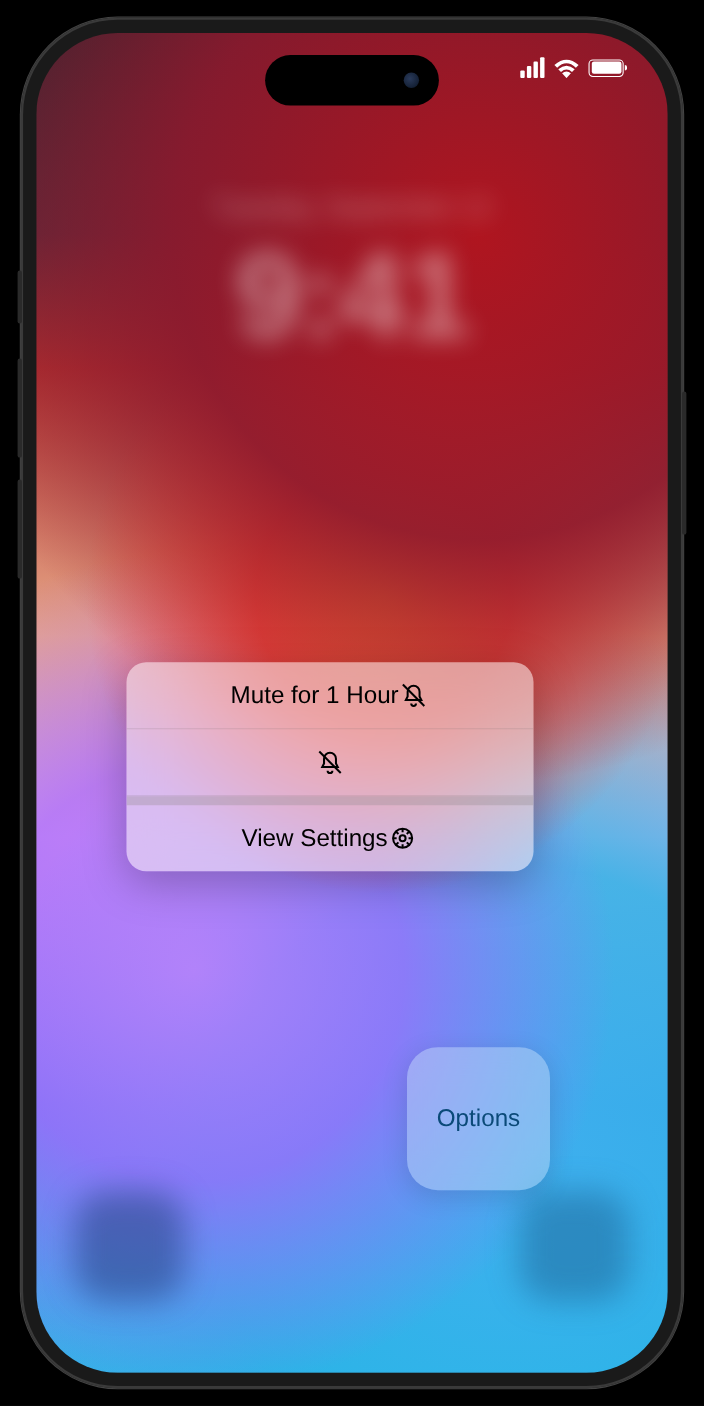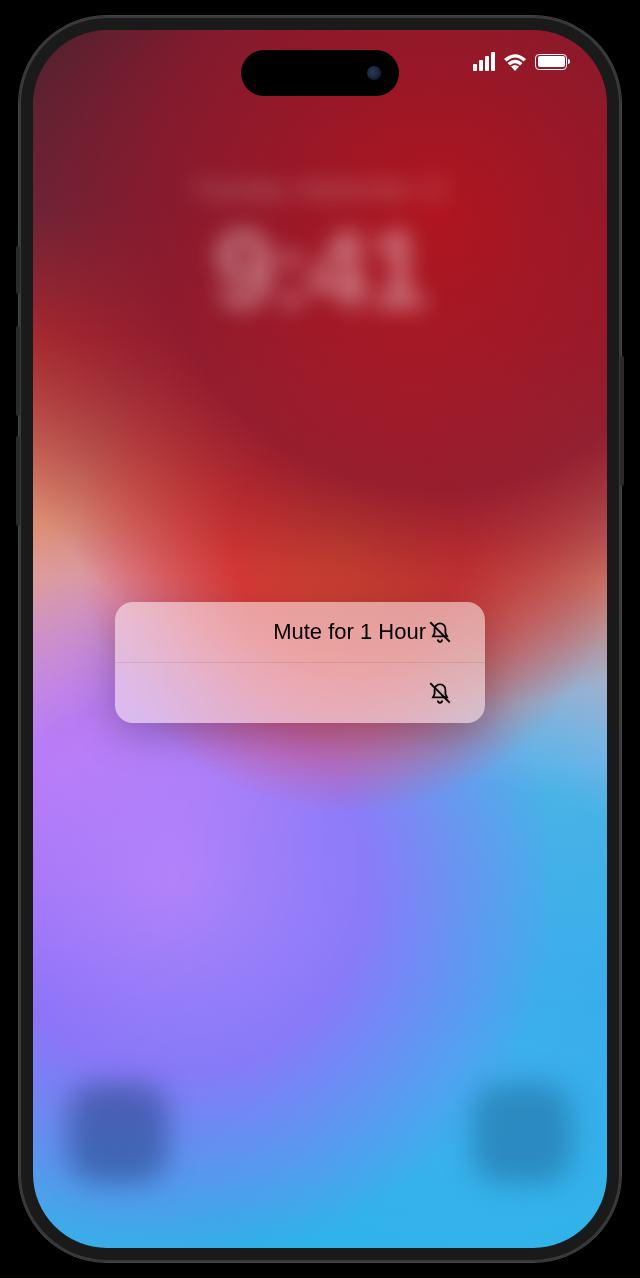--- a/index.html
+++ b/index.html
@@ -108,21 +108,21 @@
     }
     .menu-header {
       padding: 12px 20px 10px;
       font-size: 17px;
       color: rgba(80, 75, 75, 0.75);
       border-bottom: 1px solid rgba(120,110,110,0.25);
     }
     .menu-item {
       display: flex;
       align-items: center;
-      justify-content: flex-end;
+      justify-content: center;
       padding: 16px 31px;
       font-size: 22px;
       font-weight: 400;
       color: #000;
       border-bottom: 1px solid rgba(120,110,110,0.2);
       cursor: pointer;
     }
     .menu-item.after-gap { border-top: 8px solid rgba(150,140,145,0.35); }
     .menu-item:last-child { border-bottom: none; }
     .menu-item.destructive { color: #ff3b30; }
@@ -206,18 +206,38 @@
       <div class="menu-item">
         <span class="menu-icon">
           <svg viewBox="0 0 24 24" width="26" height="26" fill="none" stroke="#000" stroke-width="1.7">
               <path d="M7 9a5 5 0 0 1 10 0v4l1.5 3H5.5L7 13V9z"></path>
               <path d="M10 19a2 2 0 0 0 4 0"></path>
               <line x1="3" y1="3" x2="21" y2="21"></line>
             </svg>
         </span>
       </div>
 
-
-    </div>
-
+      <div class="menu-item after-gap">
+        <span>View Settings</span>
+        <span class="menu-icon">
+          <svg viewBox="0 0 24 24" width="26" height="26" fill="none" stroke="#000" stroke-width="1.7">
+              <circle cx="12" cy="12" r="8"></circle>
+              <circle cx="12" cy="12" r="2.5"></circle>
+              <line x1="12" y1="4" x2="12" y2="7"></line>
+              <line x1="12" y1="17" x2="12" y2="20"></line>
+              <line x1="4" y1="12" x2="7" y2="12"></line>
+              <line x1="17" y1="12" x2="20" y2="12"></line>
+              <line x1="6.3" y1="6.3" x2="8.5" y2="8.5"></line>
+              <line x1="15.5" y1="15.5" x2="17.7" y2="17.7"></line>
+              <line x1="6.3" y1="17.7" x2="8.5" y2="15.5"></line>
+              <line x1="15.5" y1="8.5" x2="17.7" y2="6.3"></line>
+            </svg>
+        </span>
+      </div>
+
+    </div>
+
+    <div class="options-button">
+      <span>Options</span>
+    </div>
 
   </div>
 </div>
 
 </body></html>

